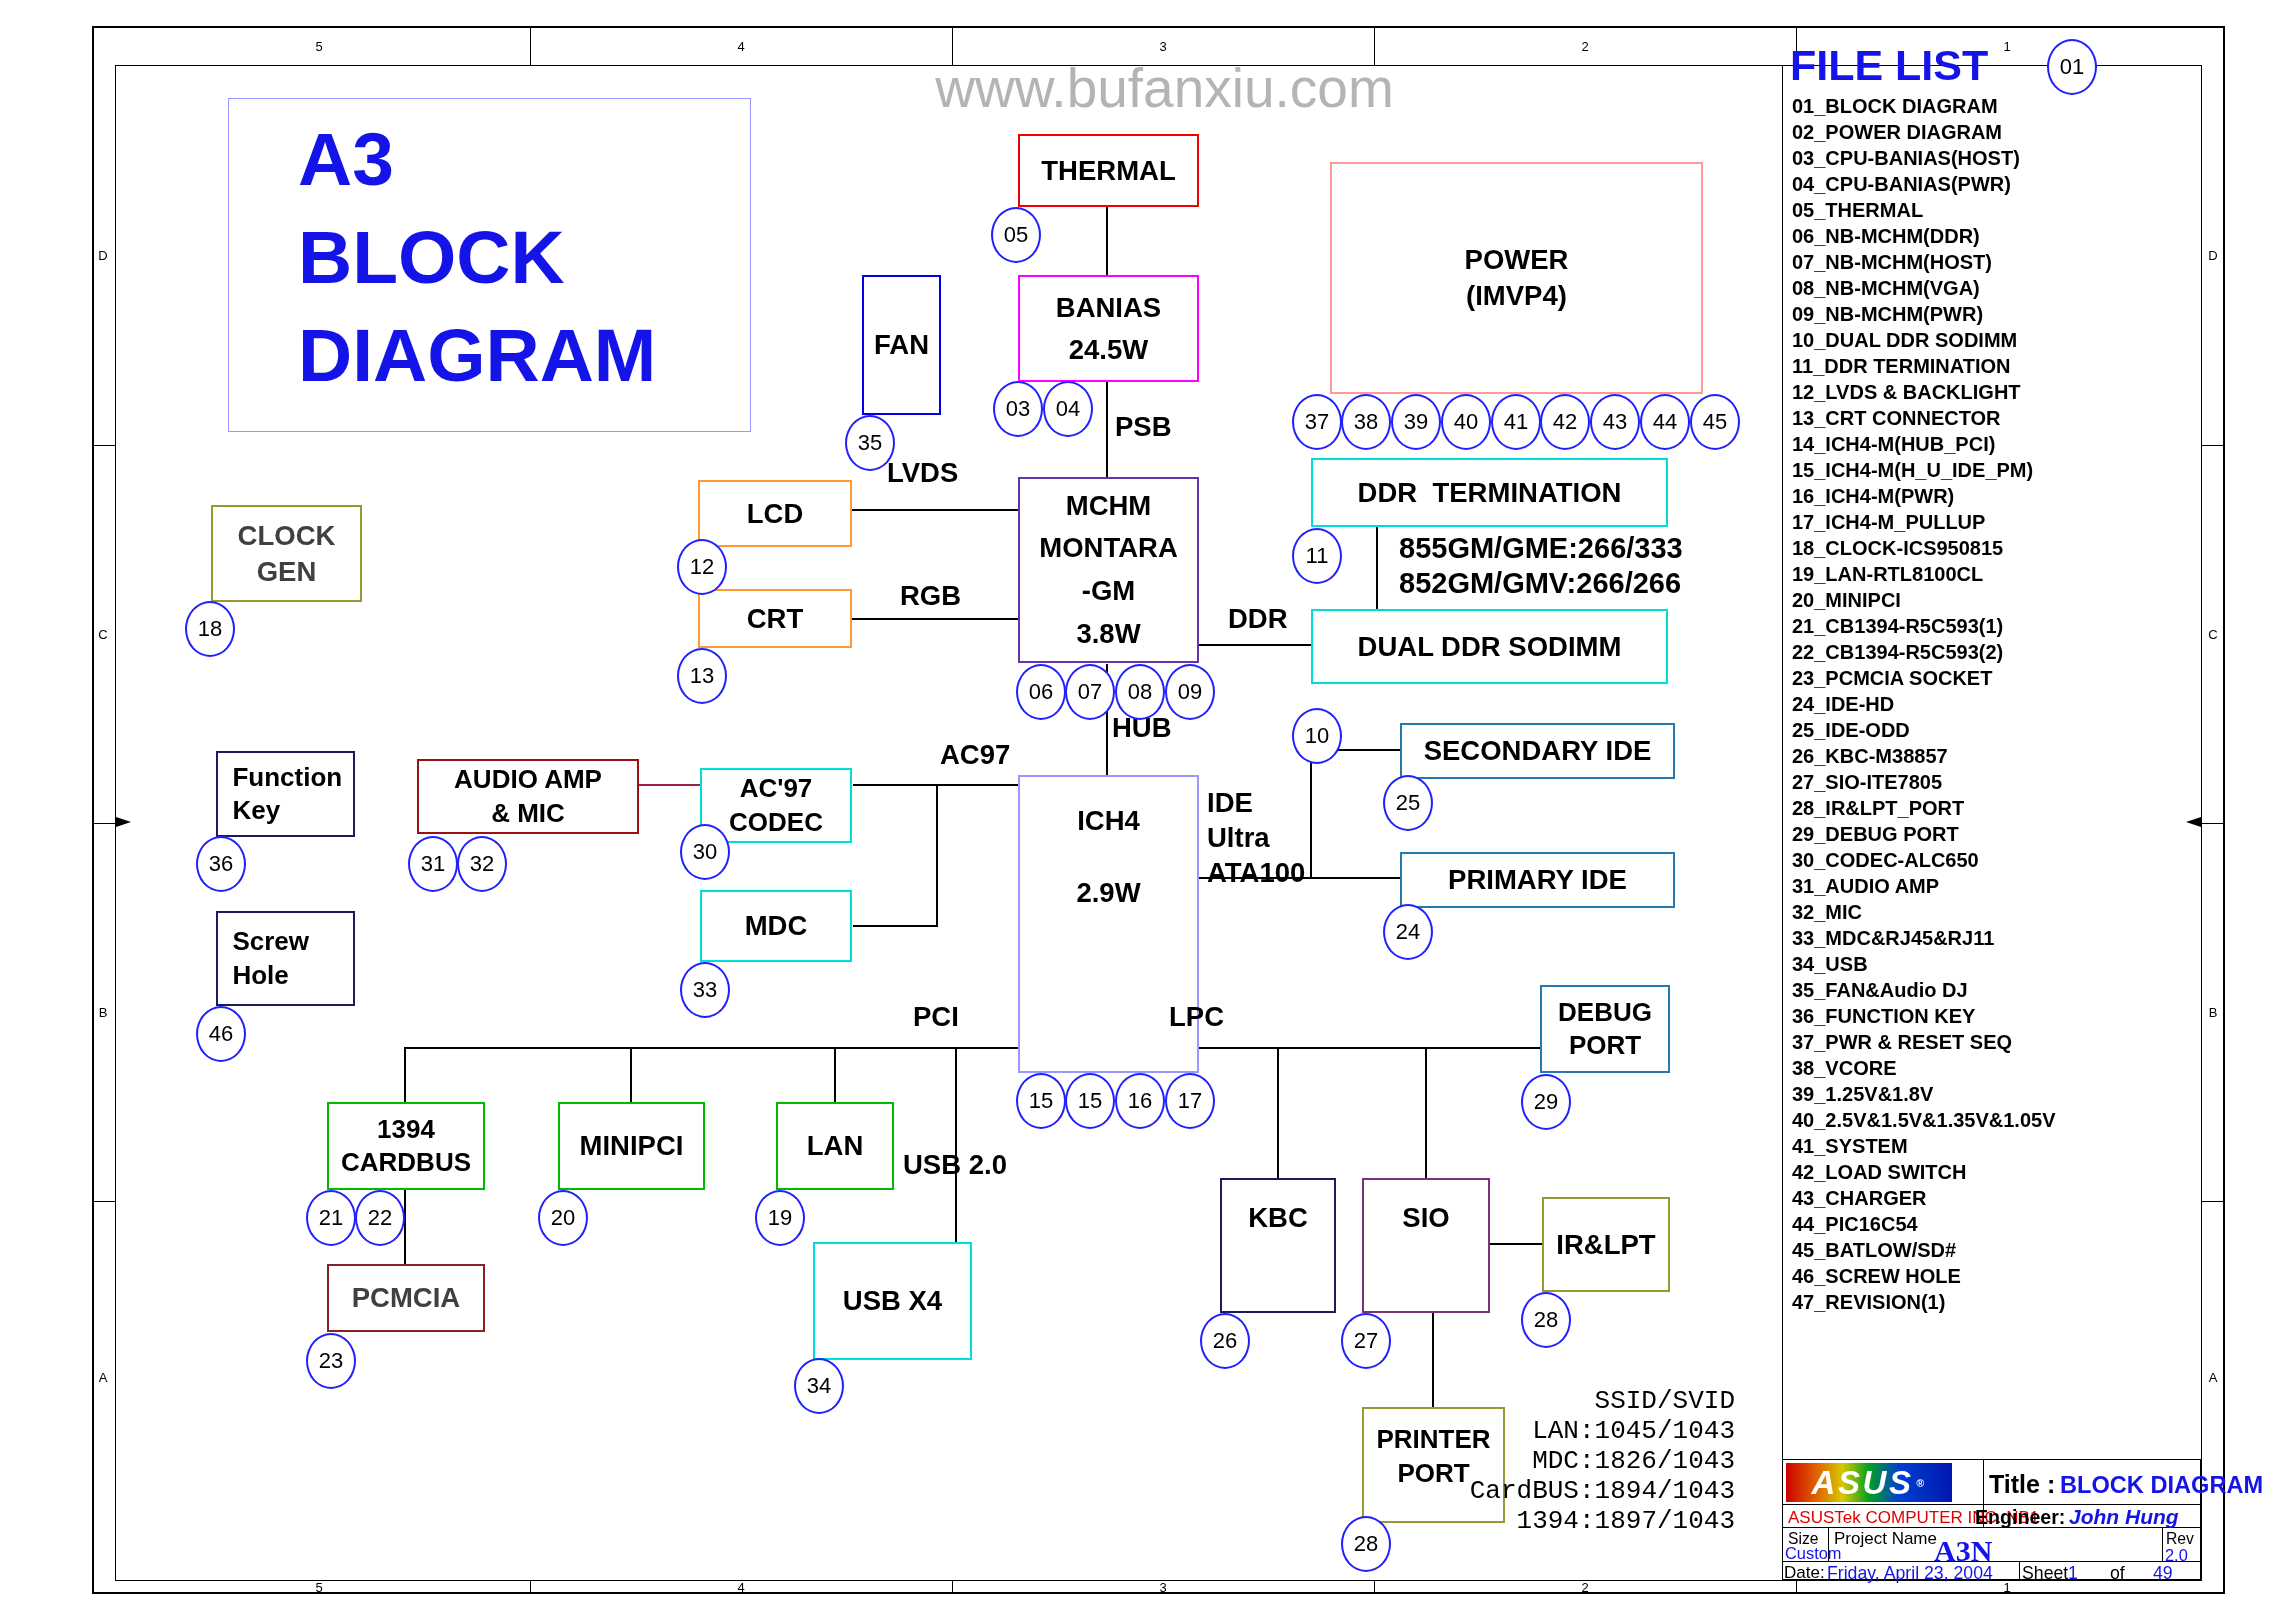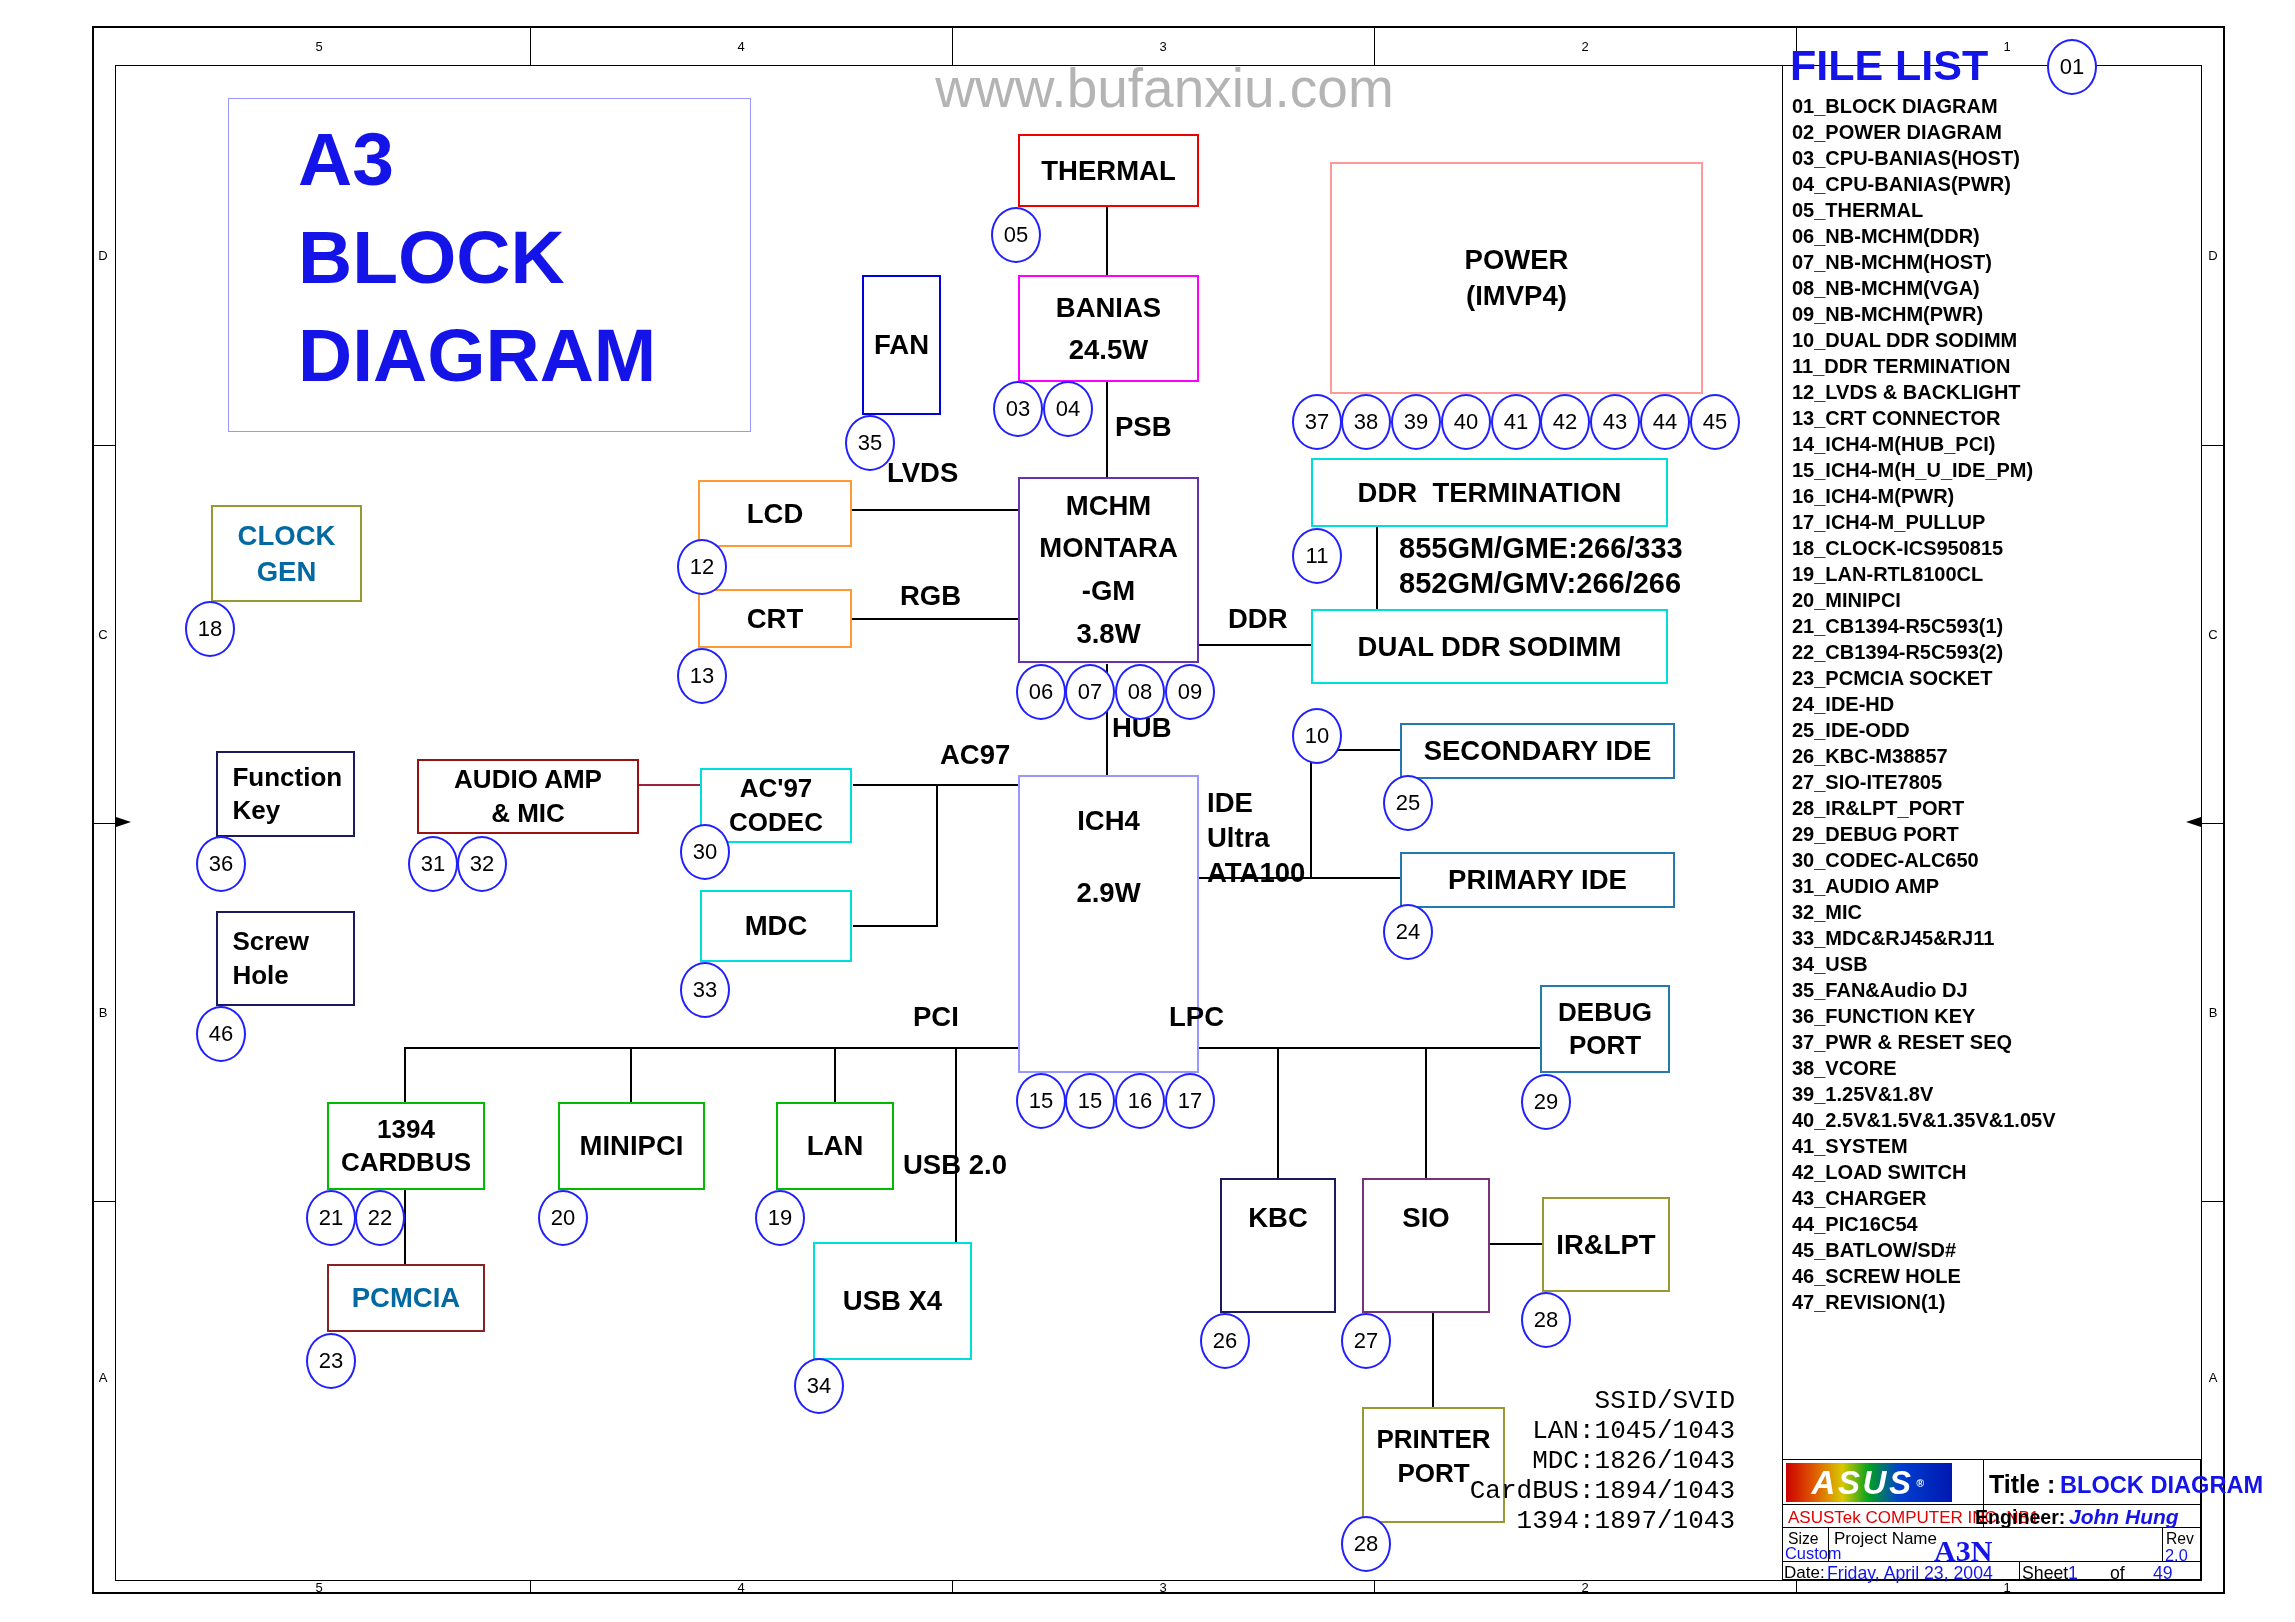--- a/index.html
+++ b/index.html
@@ -30,21 +30,21 @@
   #filelist-header{position:absolute;left:1790px;top:41px;font-weight:bold;font-size:43px;color:#1414e8;}
   #filelist-items{position:absolute;left:1792px;top:93px;font-weight:bold;font-size:20px;
                   line-height:26px;color:#000;white-space:pre;}
   #memnote{position:absolute;left:1399px;top:531px;font-weight:bold;font-size:29px;line-height:35px;
            color:#000;white-space:pre-line;}
   #ssidnote{position:absolute;right:560px;top:1386px;text-align:right;font-family:"Liberation Mono",monospace;
             font-size:26px;line-height:30px;color:#000;white-space:pre-line;}
   .tbtext{position:absolute;color:#000;}
   .blue{color:#1414e8;}
   .red{color:#e00000;}
-  .cyantext{color:#0369a1;}
+  .cyantext{color:#404040;}
   #asuslogo{position:absolute;left:1786px;top:1463px;width:166px;height:39px;
             background:linear-gradient(90deg,#cc0000 0%,#e06000 18%,#d8c800 34%,#00a020 50%,#0040d0 68%,#0018b0 100%);
             color:#fff;font-weight:bold;font-style:italic;font-size:33px;letter-spacing:2.6px;
             display:flex;align-items:center;justify-content:center;}
   #asuslogo sup{font-size:10.5px;margin-left:2.6px;}
 </style>
 </head>
 <body>
 
 <div id="page">

